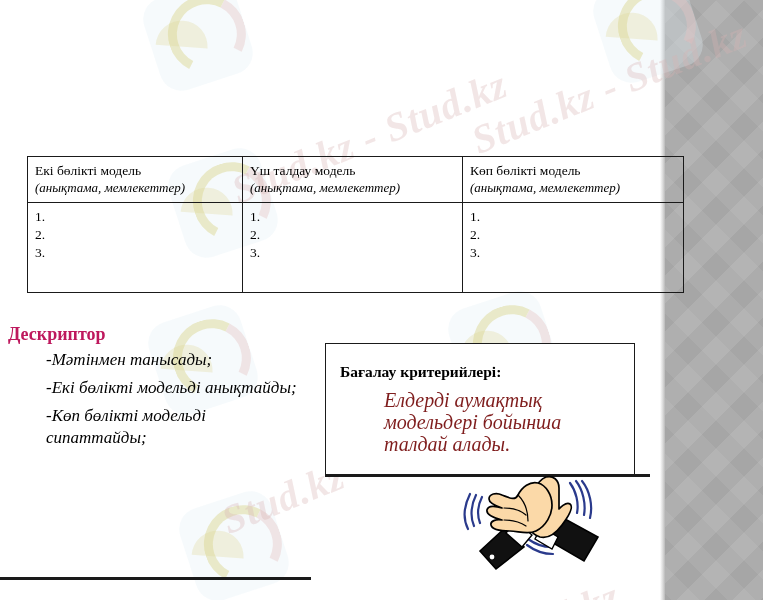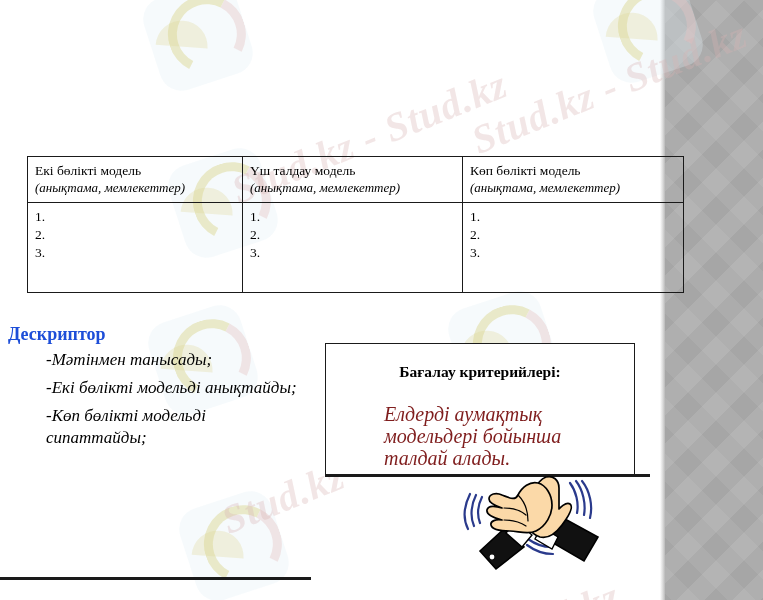--- a/index.html
+++ b/index.html
@@ -151,21 +151,21 @@
   #descriptor {
     position: absolute;
     left: 8px;
     top: 322px;
     width: 300px;
     z-index: 10;
   }
   #descriptor-title {
     font-size: 18px;
     font-weight: bold;
-    color: #1d4ed8;
+    color: #be185d;
     line-height: 24px;
     margin-bottom: 3px;
   }
   .desc-item {
     font-size: 17px;
     font-style: italic;
     line-height: 22px;
     color: #000;
     margin-bottom: 6px;
     margin-left: 38px;
@@ -182,22 +182,21 @@
     background: #ffffff;
     box-sizing: border-box;
     padding: 17px 14px 0 14px;
     z-index: 10;
   }
   #criteria-title {
     font-size: 15.5px;
     font-weight: bold;
     color: #000;
     line-height: 22px;
-    margin-bottom: 20px;
-    text-align: center;
+    margin-bottom: 6px;
   }
   #criteria-text {
     font-size: 20px;
     font-style: italic;
     line-height: 22px;
     color: #7f1d1d;
     margin-left: 44px;
   }
 
   

